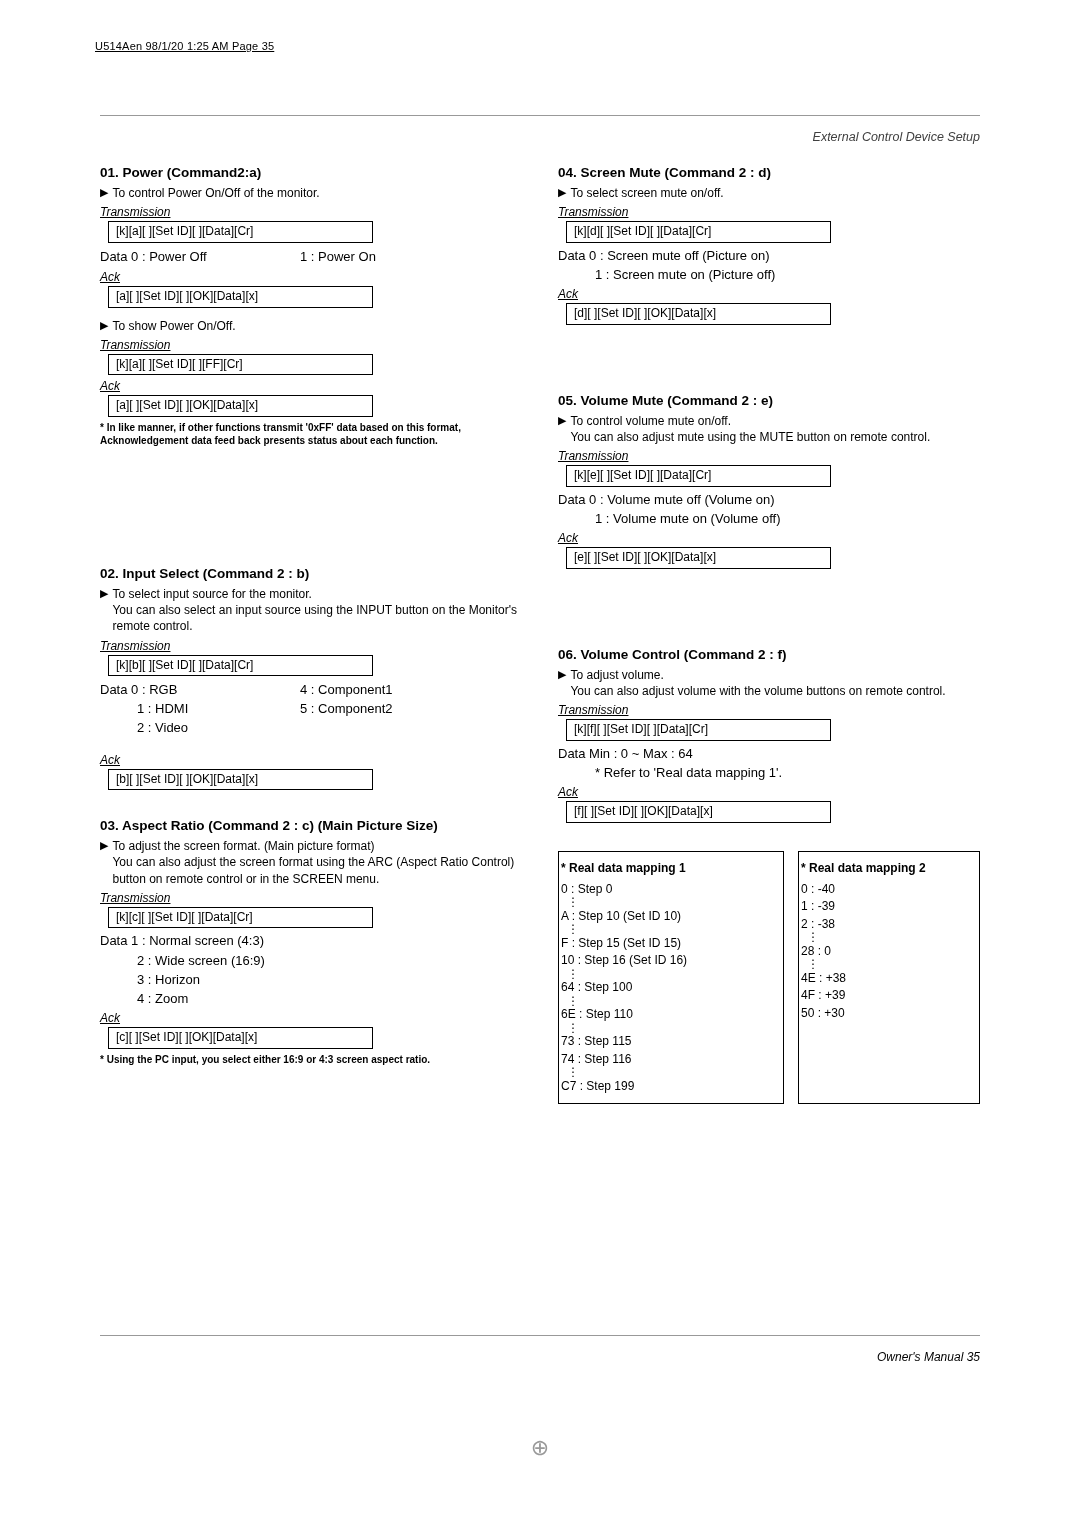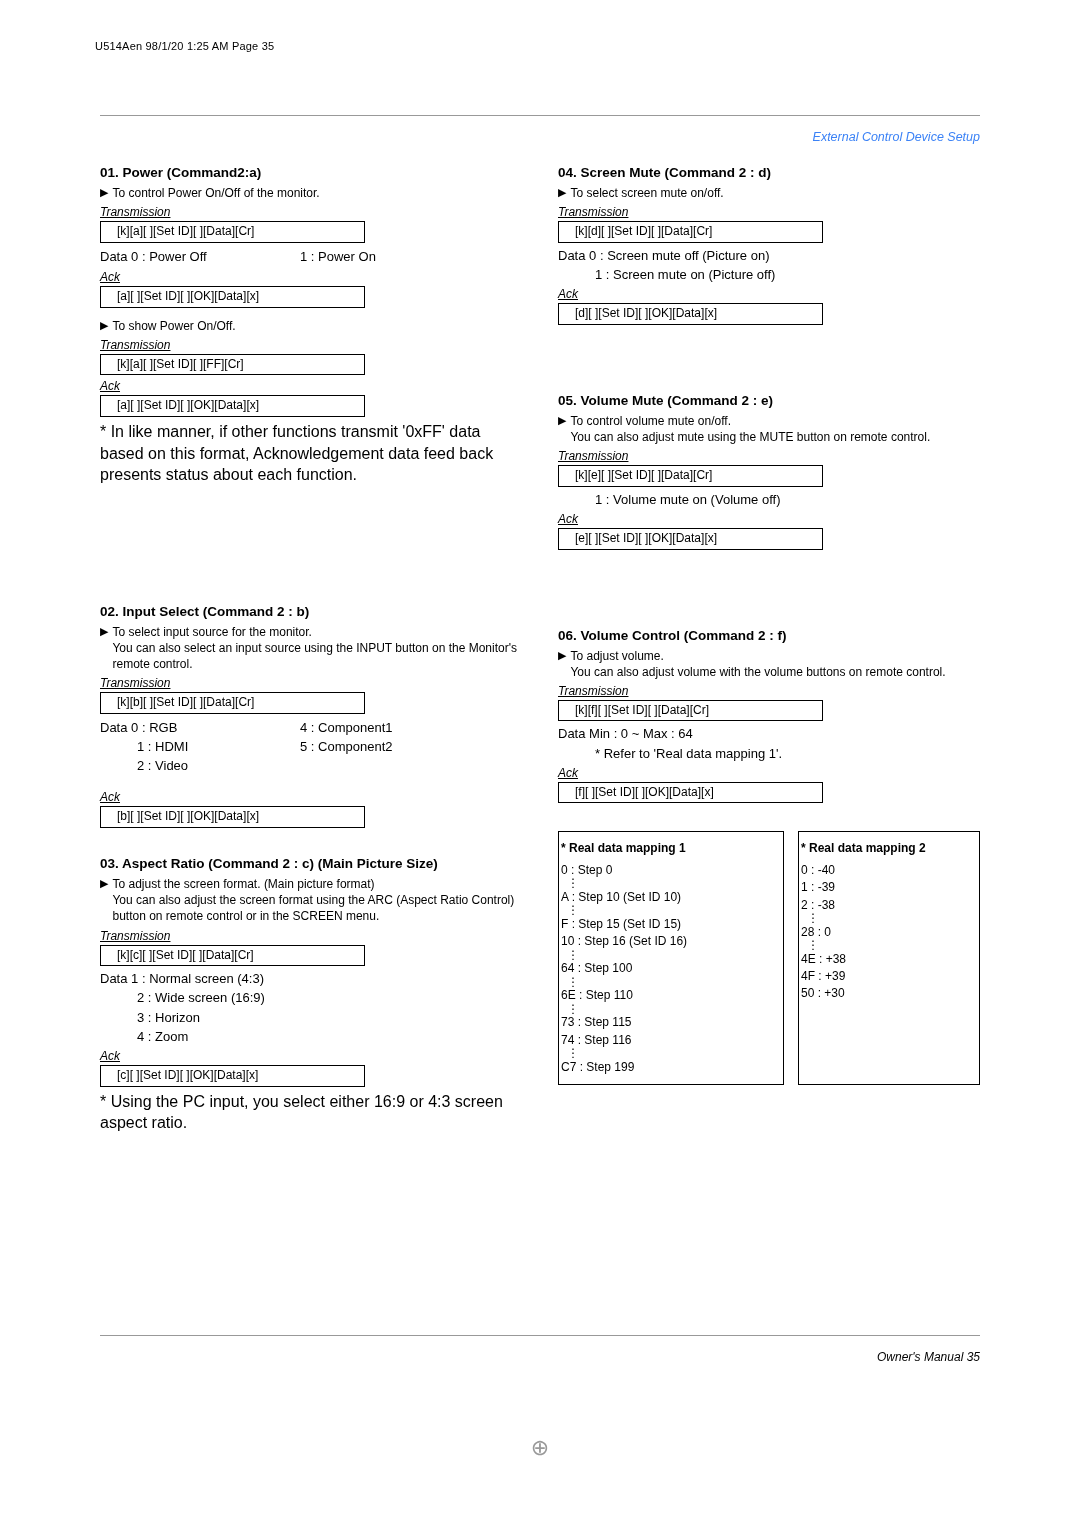--- a/index.html
+++ b/index.html
@@ -11,36 +11,37 @@
     width: 1080px;
     height: 1528px;
     position: relative;
   }
   .header-line {
     position: absolute;
     top: 40px;
     left: 95px;
     font-size: 11px;
     letter-spacing: 0.2px;
+    text-decoration: underline;
   }
   .page-rule {
     position: absolute;
     left: 100px;
     right: 100px;
     border-top: 1px solid #999;
   }
   .rule-top { top: 115px; }
   .rule-bottom { top: 1335px; }
   .section-header-right {
     position: absolute;
     right: 100px;
     top: 130px;
     font-style: italic;
     font-size: 12.5px;
-    color: #3b82f6;
+    color: #404040;
   }
   .content {
     position: absolute;
     top: 165px;
     left: 100px;
     right: 100px;
     display: flex;
     gap: 36px;
   }
   .col { flex: 1; }
@@ -60,37 +61,39 @@
   }
   .arrow { font-size: 11px; }
   .section-label {
     text-decoration: underline;
     font-style: italic;
     font-size: 12px;
     margin: 3px 0 2px 0;
   }
   .code-box {
     border: 1.2px solid #000;
-    padding: 2px 16px;
+    padding: 2px 7px;
     font-size: 12px;
     width: 265px;
     margin-bottom: 4px;
     line-height: 1.3;
+    margin-left: 8px;
   }
   .data-line {
     font-size: 13px;
     line-height: 1.4;
     margin: 1px 0;
   }
   .data-grid { display: flex; }
   .data-grid > div:first-child { width: 200px; }
   .note {
-    font-size: 16px;
+    font-size: 10px;
     line-height: 1.35;
     margin-top: 4px;
+    font-weight: bold;
   }
   .spacer { height: 90px; }
   .map-row {
     display: flex;
     gap: 14px;
     margin-top: 10px;
   }
   .map-box {
     border: 1.2px solid #000;
     padding: 8px 2px;
@@ -220,20 +223,21 @@
 
     <div class="cmd">
       <div class="cmd-title">05. Volume Mute (Command 2 : e)</div>
       <div class="desc-row">
           <span class="arrow">▶</span>
           <span style="white-space:pre-line">To control volume mute on/off.
 You can also adjust mute using the MUTE button on remote control.</span>
         </div>
       <div class="section-label">Transmission</div>
       <div class="code-box">[k][e][  ][Set ID][  ][Data][Cr]</div>
+      <div class="data-line">Data  0  :  Volume mute off (Volume on)</div>
       <div class="data-line" style="padding-left:37px">1  :  Volume mute on (Volume off)</div>
       <div class="section-label">Ack</div>
       <div class="code-box">[e][  ][Set ID][  ][OK][Data][x]</div>
     </div>
 
     <div style="height:50px"></div>
 
     <div class="cmd">
       <div class="cmd-title">06. Volume Control (Command 2 : f)</div>
       <div class="desc-row">

